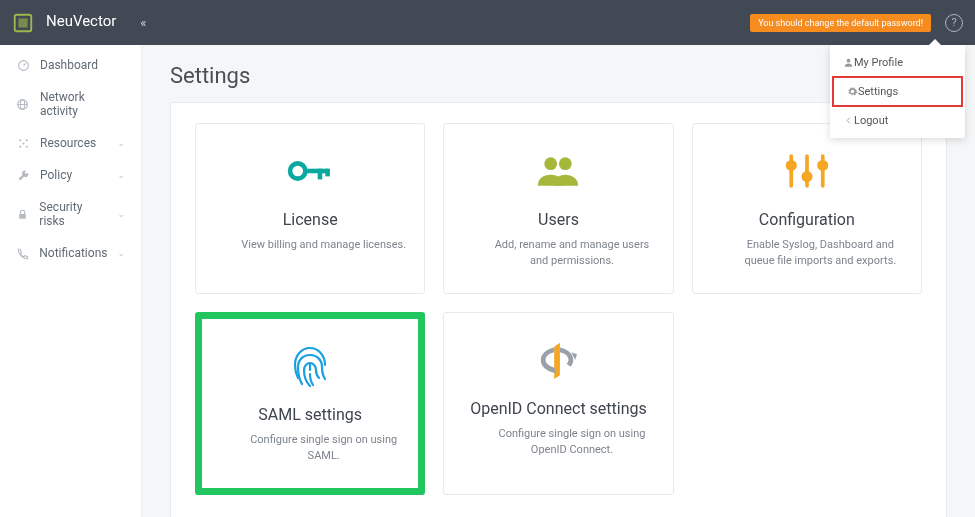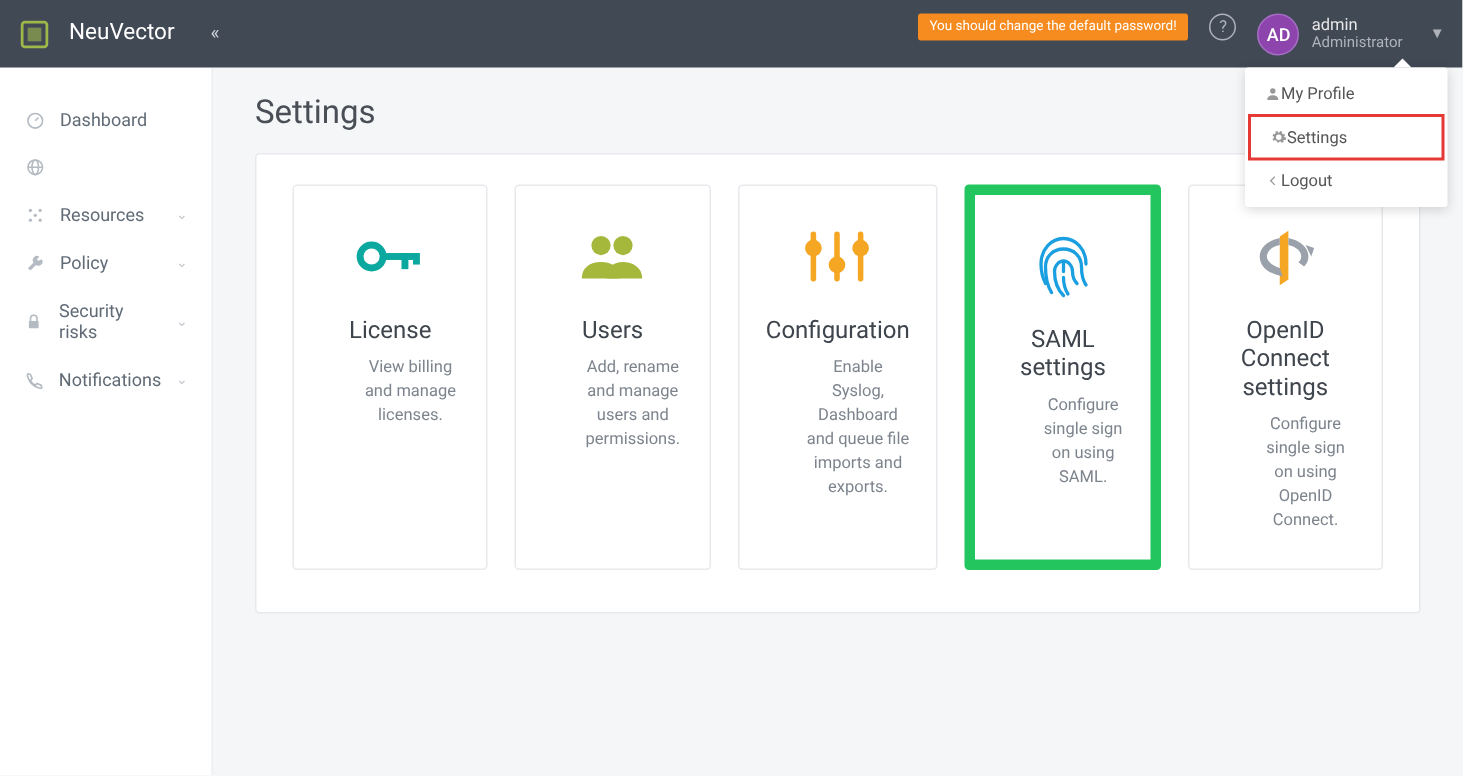--- a/index.html
+++ b/index.html
@@ -20,29 +20,29 @@
   .user-role { font-size: 10px; color: #aeb3bb; }
   .caret-down { margin-left: 10px; color: #aeb3bb; font-size: 10px; }
 
   .user-menu { position: absolute; top: 45px; right: 10px; width: 135px; background: #fff; box-shadow: 0 2px 8px rgba(0,0,0,0.15); border-radius: 2px; z-index: 10; padding: 4px 0; }
   .user-menu::before { content: ""; position: absolute; top: -6px; right: 24px; width: 0; height: 0; border-left: 6px solid transparent; border-right: 6px solid transparent; border-bottom: 6px solid #fff; }
   .user-menu-item { display: flex; align-items: center; padding: 7px 12px; font-size: 11px; color: #555; cursor: pointer; }
   .user-menu-item .mi-icon { width: 12px; color: #999; font-size: 11px; display: flex; justify-content: center; }
   .user-menu-highlight { border: 2px solid #e53935; margin: 0 2px; }
 
   .layout { display: flex; height: calc(517px - 45px); }
-  .sidebar { width: 142px; background: #fff; border-right: 1px solid #eceef0; padding-top: 19px; }
+  .sidebar { width: 142px; background: #fff; border-right: 1px solid #eceef0; padding-top: 4px; }
   .nav-item { display: flex; align-items: center; gap: 10px; padding: 9px 16px; font-size: 12px; color: #616b76; cursor: pointer; position: relative; }
   .nav-item .ni-icon { width: 14px; display: flex; justify-content: center; color: #b5bbc2; }
   .nav-item .chev { margin-left: auto; font-size: 9px; color: #c0c5cb; }
 
   .main { flex: 1; padding: 18px 28px 24px; overflow: auto; }
   .page-title { font-size: 22px; font-weight: 400; color: #4a4f57; margin-bottom: 14px; }
   .panel { background: #fff; border: 1px solid #e7e9ec; border-radius: 3px; padding: 20px 24px 28px; }
-  .cards { display: grid; grid-template-columns: repeat(5, 1fr); gap: 18px; }
+  .cards { display: grid; grid-template-columns: repeat(3, 1fr); gap: 18px; }
   .card { border: 1px solid #e7e9ec; border-radius: 3px; padding: 24px 18px 24px; text-align: center; min-height: 158px; display: flex; flex-direction: column; align-items: center; cursor: pointer; }
   .card-highlight { border: 7px solid #22c55e; }
   .card-icon { height: 46px; display: flex; align-items: center; justify-content: center; margin-bottom: 16px; }
   .card-title { font-size: 16px; color: #3f454d; font-weight: 400; margin-bottom: 8px; }
   .card-desc { font-size: 11px; color: #7d848d; line-height: 1.45; margin-left: 27px; }
 </style>
 </head>
 <body>
 
 <div class="topbar">
@@ -53,28 +53,20 @@
           <rect x="7" y="7" width="10" height="10" fill="#9fb84a" opacity="0.6"></rect>
         </svg>
     </span>
     <span class="logo-text">NeuVector</span>
   </div>
   <span class="collapse-btn">«</span>
 
   <div class="topbar-right">
     <div class="pw-banner">You should change the default password!</div>
     <div class="help-icon">?</div>
-    <div class="user-block">
-      <div class="avatar">AD</div>
-      <div class="user-texts">
-        <span class="user-name">admin</span>
-        <span class="user-role">Administrator</span>
-      </div>
-      <span class="caret-down">▼</span>
-    </div>
   </div>
 
   <div class="user-menu">
     <div class="user-menu-item">
       <span class="mi-icon">
         <svg width="11" height="11" viewBox="0 0 24 24" fill="#999">
             <circle cx="12" cy="8" r="4"></circle>
             <path d="M4 20c0-4 4-6 8-6s8 2 8 6v1H4z"></path>
           </svg>
       </span>
@@ -111,20 +103,21 @@
       <span>Dashboard</span>
     </div>
     <div class="nav-item">
       <span class="ni-icon">
           <svg width="13" height="13" viewBox="0 0 24 24" fill="none" stroke="#b5bbc2" stroke-width="2">
             <circle cx="12" cy="12" r="9"></circle>
             <ellipse cx="12" cy="12" rx="4" ry="9"></ellipse>
             <path d="M3 12h18"></path>
           </svg>
         </span>
+      <span>Network activity</span>
     </div>
     <div class="nav-item">
       <span class="ni-icon">
           <svg width="13" height="13" viewBox="0 0 24 24" fill="#b5bbc2">
             <circle cx="6" cy="6" r="2"></circle>
             <circle cx="18" cy="6" r="2"></circle>
             <circle cx="6" cy="18" r="2"></circle>
             <circle cx="18" cy="18" r="2"></circle>
             <circle cx="12" cy="12" r="2"></circle>
           </svg>

